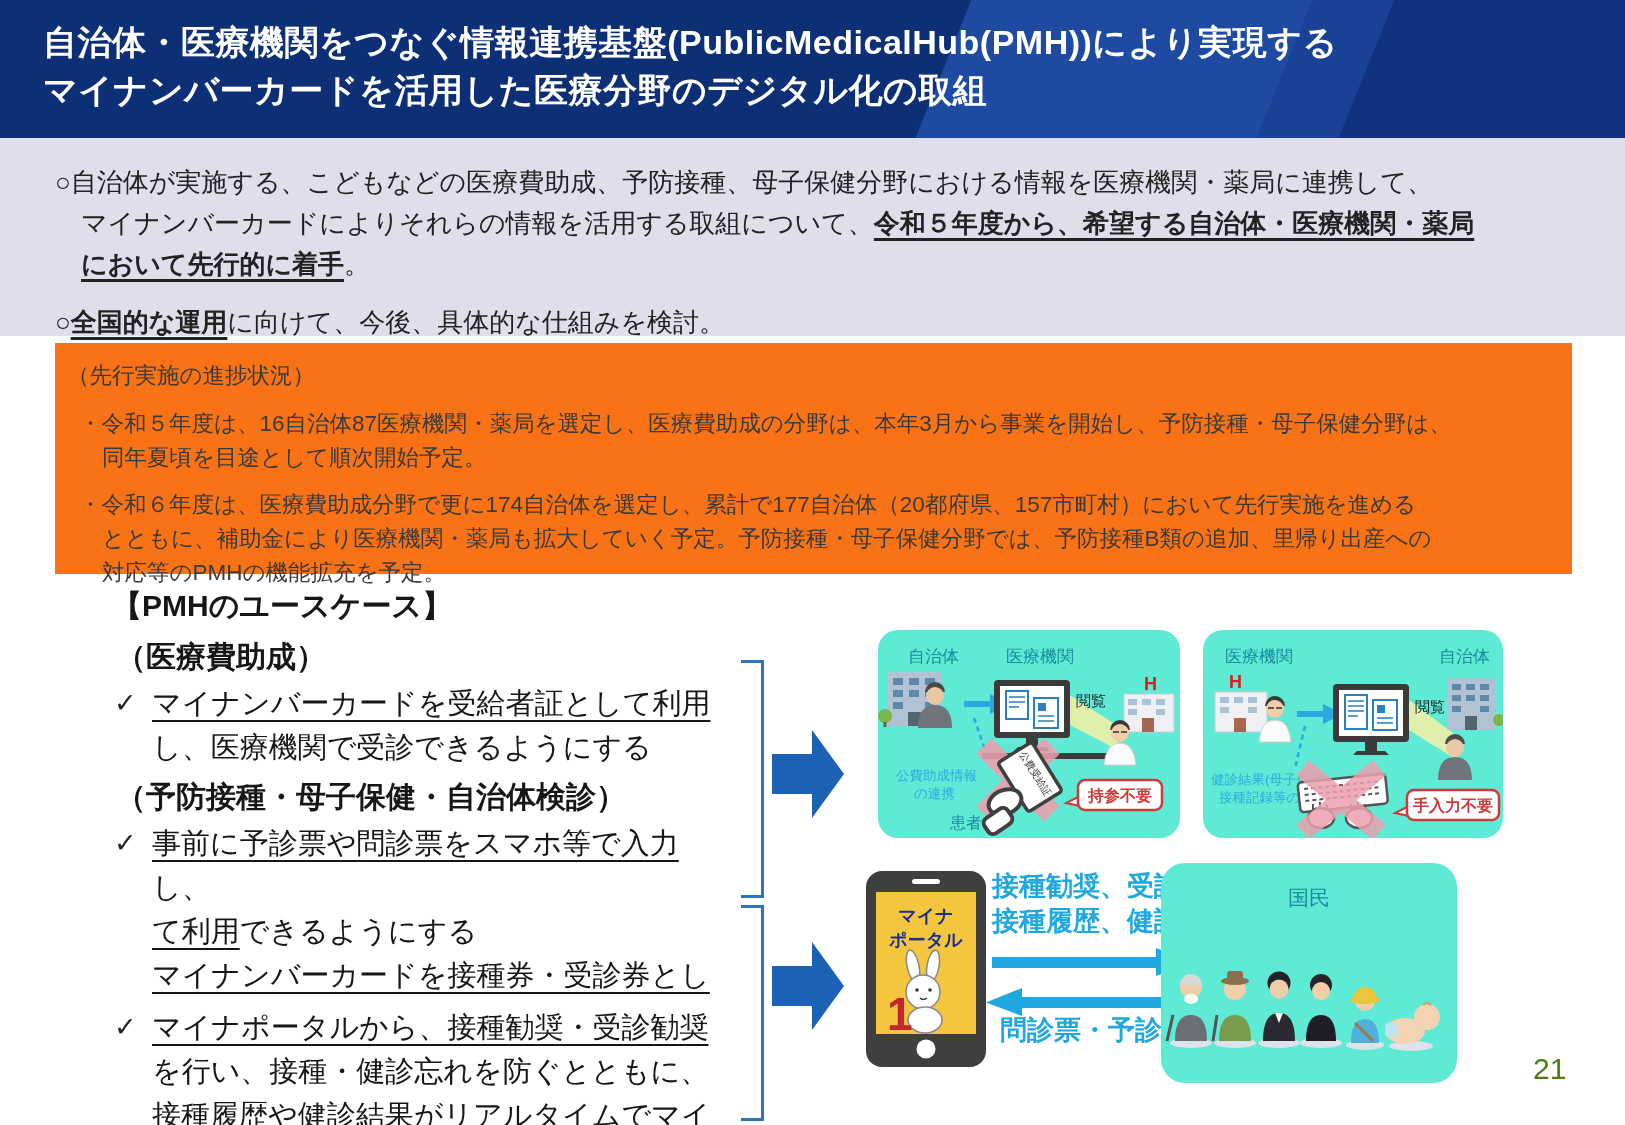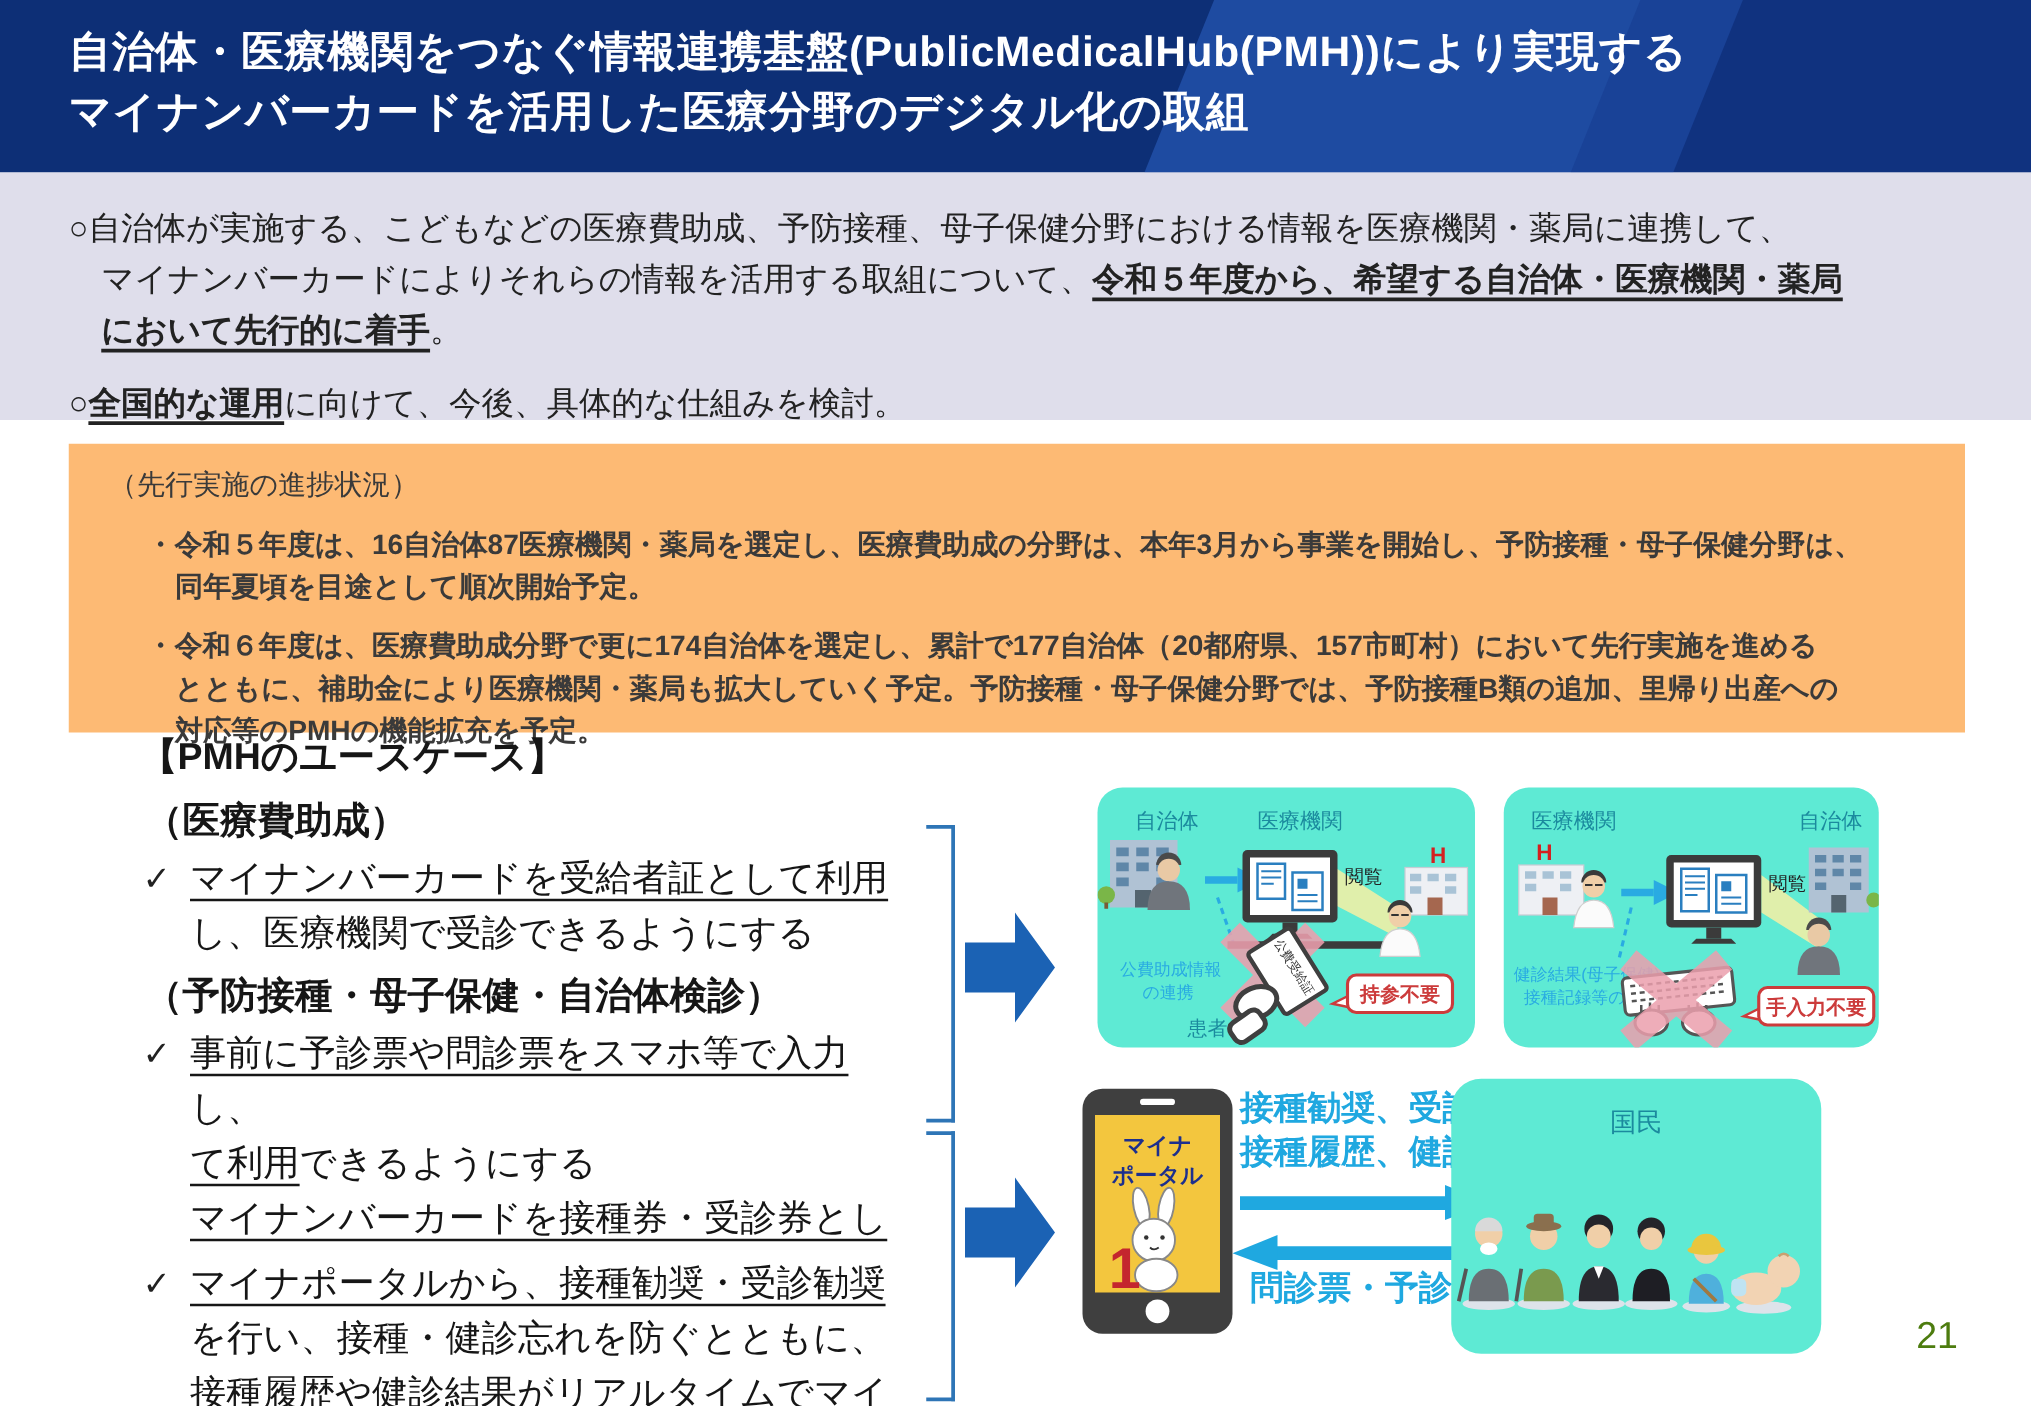--- a/index.html
+++ b/index.html
@@ -4,33 +4,33 @@
 <style>
   html,body{margin:0;padding:0;background:#fff;}
   .slide{position:relative;width:1625px;height:1125px;background:#ffffff;overflow:hidden;
          font-family:"Liberation Sans","DejaVu Sans",sans-serif;color:#1c1c1c;}
   
   .hdr{position:absolute;left:0;top:0;width:1625px;height:138px;background:#0d2f76;overflow:hidden;}
   .hdr::before{content:"";position:absolute;left:58%;top:-30px;width:26%;height:200px;
                background:rgba(45,98,197,.55);transform:skewX(-22deg);}
   .hdr::after{content:"";position:absolute;left:79%;top:-30px;width:40%;height:200px;
                background:rgba(20,55,140,.45);transform:skewX(-22deg);}
-  .hdr .t{position:relative;z-index:2;padding:18px 40px 0 55px;color:#fff;font-weight:700;
+  .hdr .t{position:relative;z-index:2;padding:18px 40px 0 43px;color:#fff;font-weight:700;
           font-size:34px;line-height:48px;letter-spacing:.5px;}
   
   .sum{position:absolute;left:0;top:138px;width:1625px;height:198px;background:#dfdeeb;
        padding:24px 36px 0 55px;box-sizing:border-box;font-size:26px;line-height:41px;color:#222;}
   .sum .ln.ind{padding-left:26px;}
   .sum .b2{margin-top:17px;}
   .u{text-decoration:underline;text-underline-offset:7px;text-decoration-thickness:2px;}
   .bu{font-weight:700;text-decoration:underline;text-underline-offset:6px;text-decoration-thickness:2.5px;}
   
-  .prog{position:absolute;left:55px;top:355px;width:1517px;height:231px;background:#fdba74;
-        padding:16px 32px;box-sizing:border-box;font-size:22.5px;line-height:34px;color:#3a3a3a;}
-  .prog .items{margin-top:14px;margin-left:30px;font-weight:bold;}
+  .prog{position:absolute;left:55px;top:343px;width:1517px;height:231px;background:#f97316;
+        padding:16px 12px;box-sizing:border-box;font-size:22.5px;line-height:34px;color:#3a3a3a;}
+  .prog .items{margin-top:14px;margin-left:12px;}
   .prog .item{margin-bottom:13px;}
   .prog .item .ln{padding-left:23px;}
   .prog .item .ln:first-child{padding-left:0;}
   
   .uc{position:absolute;left:112px;top:585px;width:618px;color:#161616;}
   .uc .title{font-weight:700;font-size:30px;line-height:42px;margin-bottom:10px;}
   .uc .shead{font-weight:700;font-size:30px;line-height:40px;margin:2px 0 4px 4px;}
   .uc .item{display:flex;margin:2px 0 8px 2px;font-size:29px;line-height:44px;}
   .uc .chk{width:38px;flex:0 0 38px;font-size:27px;color:#222;}
   

